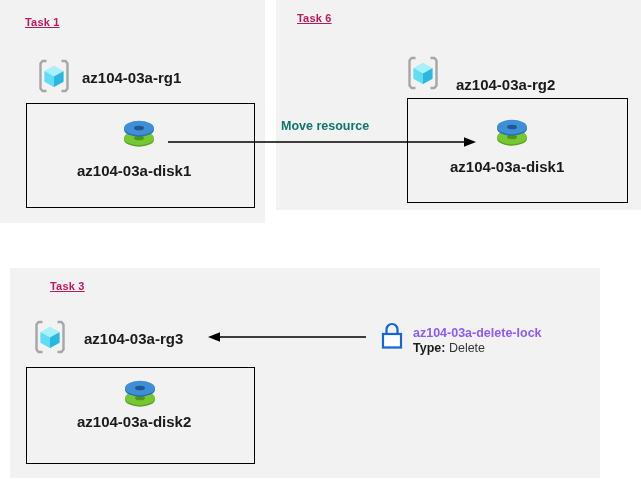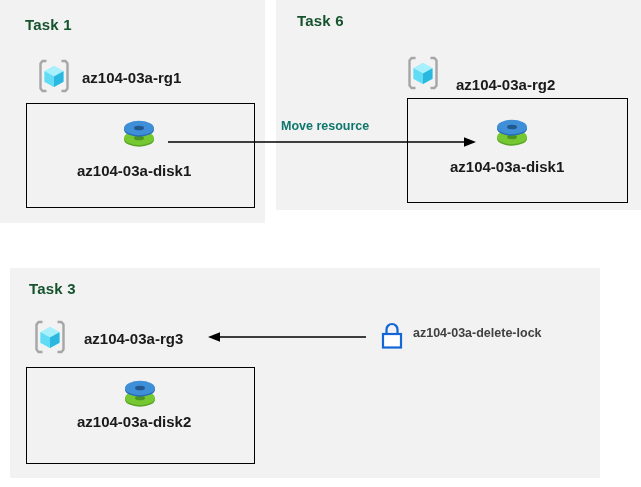--- a/index.html
+++ b/index.html
@@ -14,25 +14,26 @@
     -webkit-font-smoothing: antialiased;
   }
 
   .panel {
     position: absolute;
     background: #f2f2f2;
   }
 
   .task-title {
     position: absolute;
-    font-size: 15px;
-    font-weight: bold;
-    color: #14532d;
+    font-size: 11px;
+    font-weight: bold;
+    color: #be185d;
     letter-spacing: 0.2px;
     white-space: nowrap;
+    text-decoration: underline;
   }
 
   .inner-box {
     position: absolute;
     border: 1px solid #000000;
     background: transparent;
     box-sizing: border-box;
   }
 
   
@@ -78,21 +79,21 @@
   }
 
   .lock-text-block {
     position: absolute;
     white-space: nowrap;
     line-height: 15px;
   }
   .lock-text-block .line1 {
     font-size: 12.5px;
     font-weight: bold;
-    color: #404040;
+    color: #8b5cf6;
   }
   .lock-text-block .line2 {
     font-size: 12.5px;
     color: #333333;
   }
   .lock-text-block .line2 b { font-weight: bold; color: #1a1a1a; }
 </style>
 </head>
 <body>
 
@@ -159,21 +160,21 @@
 <div class="arrow" style="left:168px; top:134px;">
   <svg width="310" height="16" viewBox="0 0 310 16" xmlns="http://www.w3.org/2000/svg">
     <line x1="0" y1="8" x2="300" y2="8" stroke="#000000" stroke-width="1.4"></line>
     <polygon points="308,8 296,3.2 296,12.8" fill="#000000"></polygon>
   </svg>
 </div>
 <div class="arrow-label" style="left:281px; top:119px;">Move resource</div>
 
 <div class="panel" style="left:10px; top:268px; width:590px; height:210px;"></div>
 
-<div class="task-title" style="left:29px; top:280px;">Task 3</div>
+<div class="task-title" style="left:50px; top:280px;">Task 3</div>
 
 <div class="rg-icon" style="left:32px; top:319px;">
   <svg viewBox="0 0 36 36" xmlns="http://www.w3.org/2000/svg">
     <path d="M10.5 3 L6.5 3 L4.5 5.5 L4.5 30.5 L6.5 33 L10.5 33" fill="none" stroke="#a6a6a6" stroke-width="2.4" stroke-linejoin="round"></path>
     <path d="M25.5 3 L29.5 3 L31.5 5.5 L31.5 30.5 L29.5 33 L25.5 33" fill="none" stroke="#a6a6a6" stroke-width="2.4" stroke-linejoin="round"></path>
     <polygon points="18,8 27.5,13.3 27.5,23.7 18,29 8.5,23.7 8.5,13.3" fill="#7fe9fa"></polygon>
     <polygon points="18,8 27.5,13.3 18,18.6 8.5,13.3" fill="#a8f1fc"></polygon>
     <polygon points="18,18.6 27.5,13.3 27.5,23.7 18,29" fill="#2bb8e0"></polygon>
     <polygon points="18,18.6 8.5,13.3 8.5,23.7 18,29" fill="#62dcf5"></polygon>
   </svg>
@@ -203,13 +204,14 @@
 
 <div class="lock-icon" style="left:379px; top:321px;">
   <svg viewBox="0 0 26 30" xmlns="http://www.w3.org/2000/svg">
     <path d="M7.5 13 L7.5 8.5 A5.5 5.5 0 0 1 18.5 8.5 L18.5 13" fill="none" stroke="#1266d6" stroke-width="2.2"></path>
     <rect x="4" y="13" width="18" height="13.5" fill="#ffffff" stroke="#1266d6" stroke-width="2.2"></rect>
   </svg>
 </div>
 
 <div class="lock-text-block" style="left:413px; top:326px;">
   <div class="line1">az104-03a-delete-lock</div>
+  <div class="line2"><b>Type:</b> <span>Delete</span></div>
 </div>
 
 </body></html>

